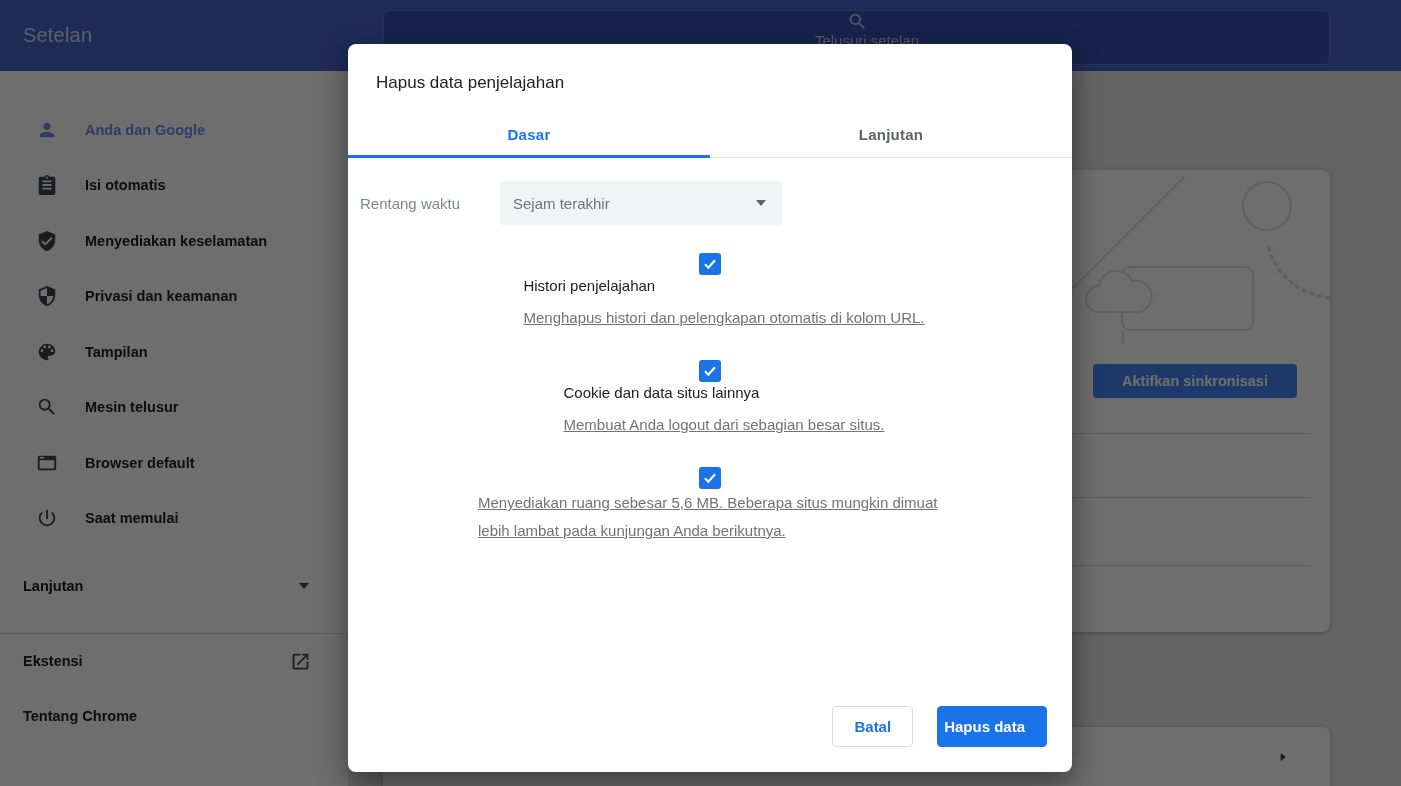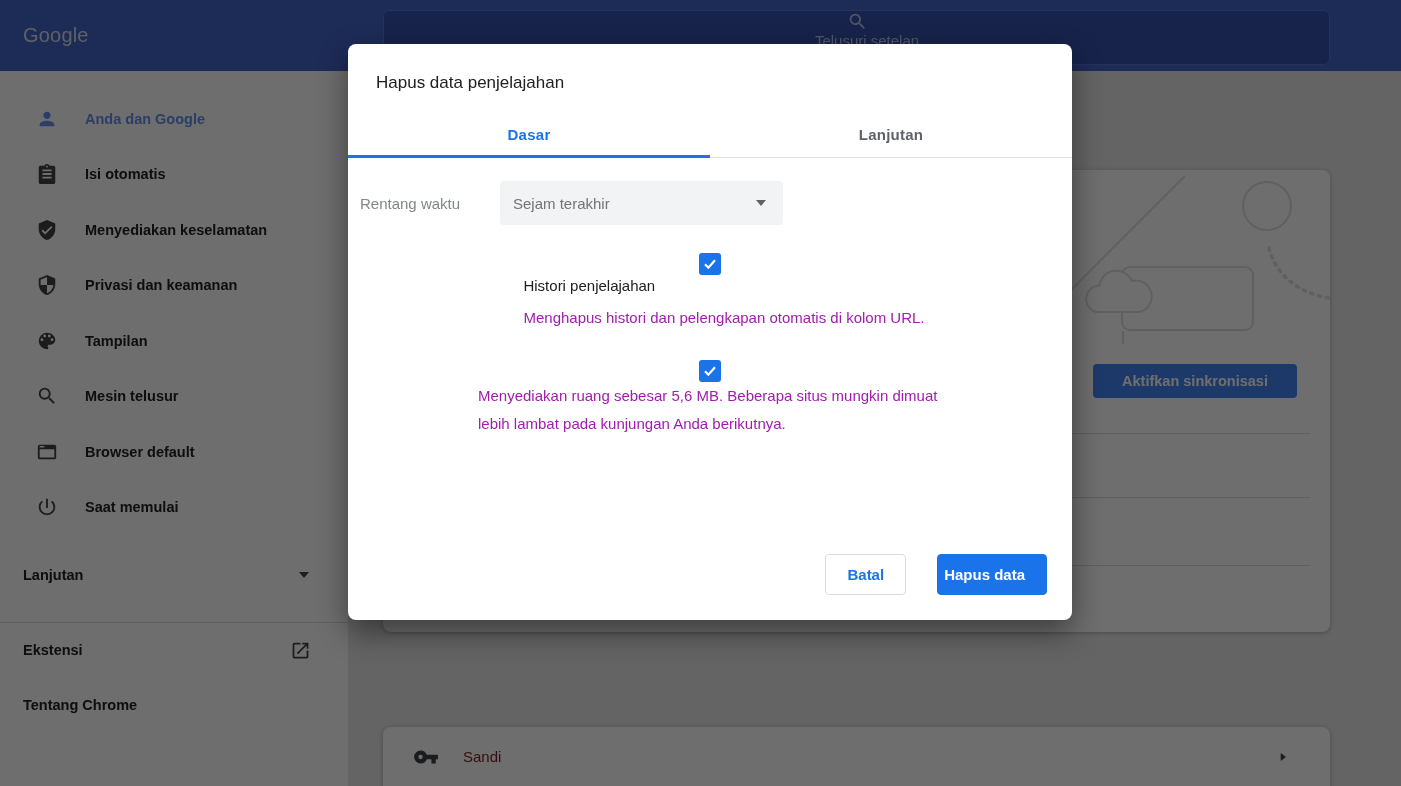--- a/index.html
+++ b/index.html
@@ -19,21 +19,21 @@
   
   .header{position:absolute;left:0;top:0;width:1401px;height:71px;background:var(--header);z-index:1;}
   .page-title{position:absolute;left:23px;top:0;height:71px;display:flex;align-items:center;
     color:#d8deee;font-size:20px;letter-spacing:.2px;}
   .searchbox{position:absolute;left:383px;top:10px;width:947px;height:55px;background:var(--search-fill);
     border:1px solid var(--search-border);border-radius:6px;display:flex;align-items:center;padding-left:21px;flex-direction:column;}
   .searchbox .mag{width:21px;height:21px;color:#b9c5ea;margin-right:19px;flex:none;}
   .search-placeholder{color:#bcc8ee;font-size:15px;}
 
   
-  .sidebar{position:absolute;left:0;top:73px;width:348px;bottom:0;background:#fff;padding-top:18px;z-index:1;}
+  .sidebar{position:absolute;left:0;top:84px;width:348px;bottom:0;background:#fff;padding-top:18px;z-index:1;}
   .side-item{height:55.5px;display:flex;align-items:center;padding-left:36px;cursor:pointer;}
   .side-item .ic{width:22px;height:22px;color:#3f4247;flex:none;}
   .side-item .lbl{margin-left:27px;font-size:14.5px;font-weight:bold;color:#202124;}
   .side-item.selected .ic{color:var(--selected-item);}
   .side-item.selected .lbl{color:var(--selected-item);}
   .side-advanced{margin-top:12px;height:55.5px;display:flex;align-items:center;justify-content:space-between;
     padding:0 39px 0 23px;cursor:pointer;}
   .side-advanced .lbl{font-size:14.5px;font-weight:bold;color:#202124;}
   .caret-down{width:0;height:0;border-left:5px solid transparent;border-right:5px solid transparent;
     border-top:6px solid #3f4247;}
@@ -52,21 +52,21 @@
   .sync-btn{position:absolute;left:710px;top:194px;width:204px;height:34px;background:var(--sync-button);
     color:#fff;border:none;border-radius:4px;font-family:inherit;font-size:14.5px;font-weight:bold;cursor:pointer;}
   .passwords-card{left:35px;top:656px;width:947px;height:130px;border-radius:8px 8px 0 0;}
   .pw-row{position:relative;height:59px;display:flex;align-items:center;padding-left:30px;cursor:pointer;}
   .pw-row .ic{width:26px;height:26px;color:#3f4247;flex:none;}
   .pw-row .lbl{margin-left:24px;font-size:15px;color:#7f1d1d;}
   .pw-row .chev{position:absolute;right:40px;width:14px;height:14px;color:#3f4247;}
 
   
   .scrim{position:absolute;inset:0;background:rgba(0,0,0,.57);z-index:10;}
-  .dialog{position:absolute;left:348px;top:44px;width:724px;height:576px;background:#fff;border-radius:8px;
+  .dialog{position:absolute;left:348px;top:44px;width:724px;height:728px;background:#fff;border-radius:8px;
     box-shadow:0 12px 30px rgba(0,0,0,.45);z-index:20;}
   .dlg-title{padding:27px 28px 0;font-size:17px;font-weight:normal;color:#202124;line-height:24px;}
   .tabs{display:flex;margin-top:16px;height:47px;border-bottom:1px solid #e0e0e0;}
   .tab{flex:1;position:relative;display:flex;align-items:center;justify-content:center;
     font-size:15px;font-weight:bold;letter-spacing:.25px;color:#5f6368;cursor:pointer;}
   .tab.active{color:var(--accent);}
   .tab.active::after{content:"";position:absolute;left:0;right:0;bottom:-1px;height:3px;background:var(--accent);}
   .dlg-body{padding:0 12px;}
   .time-row{margin-top:23px;display:flex;align-items:center;}
   .time-label{font-size:15px;color:#80868b;margin-right:14px;width:126px;}
@@ -75,33 +75,33 @@
   .select .val{font-size:15px;color:#737373;}
   .select .caret{width:0;height:0;border-left:5px solid transparent;border-right:5px solid transparent;
     border-top:6px solid #5f6368;margin-right:4px;}
   .cb-row{display:flex;align-items:center;margin-top:28px;flex-direction:column;}
   .cb-row:first-of-type{margin-top:30px;}
   .cb-box{width:22px;height:22px;border-radius:3px;background:var(--checkbox);flex:none;display:flex;
     align-items:center;justify-content:center;cursor:pointer;}
   .cb-box svg{width:16px;height:16px;}
   .cb-text{margin-left:28px;}
   .cb-label{font-size:15px;color:#202124;line-height:22px;margin-bottom:7px;}
-  .cb-desc{font-size:15px;color:#a21caf;line-height:28px;max-width:492px;}
-  .dlg-footer{position:absolute;right:0;bottom:0;padding:0 25px 25px;display:flex;gap:31px;}
+  .cb-desc{font-size:15px;color:#737373;line-height:28px;max-width:492px;text-decoration:underline;}
+  .dlg-footer{position:absolute;right:0;bottom:0;padding:0 25px 25px;display:flex;gap:24px;}
   .btn{height:41px;border-radius:4px;font-family:inherit;font-size:15px;font-weight:bold;cursor:pointer;padding:0 21px;}
   .btn.ghost{background:#fff;border:1px solid #dadce0;color:var(--accent);}
   .btn.primary{background:var(--accent);border:1px solid var(--accent);color:#fff;padding-left:6px;}
 </style>
 </head>
 <body>
 
 <div class="stage">
 
   <div class="header">
-    <div class="page-title">Google</div>
+    <div class="page-title">Setelan</div>
     <div class="searchbox">
       <svg class="mag" viewBox="0 0 24 24" fill="currentColor">
         <path d="M15.5 14h-.79l-.28-.27A6.47 6.47 0 0 0 16 9.5 6.5 6.5 0 1 0 9.5 16c1.61 0 3.09-.59 4.23-1.57l.27.28v.79l5 4.99L20.49 19l-4.99-5zm-6 0C7.01 14 5 11.99 5 9.5S7.01 5 9.5 5 14 7.01 14 9.5 11.99 14 9.5 14z"></path>
       </svg>
       <span class="search-placeholder">Telusuri setelan</span>
     </div>
   </div>
 
   <div class="sidebar">
     <div class="side-item selected">
@@ -224,28 +224,39 @@
           <svg viewBox="0 0 24 24">
               <path fill="none" stroke="#ffffff" stroke-width="3.2" d="M4.5 12.5l5 5 10-11"></path>
             </svg>
         </div>
         <div class="cb-text">
           <div class="cb-label">Histori penjelajahan</div>
           <div class="cb-desc">Menghapus histori dan pelengkapan otomatis di kolom URL.</div>
         </div>
       </div>
 
-
       <div class="cb-row">
         <div class="cb-box">
           <svg viewBox="0 0 24 24">
               <path fill="none" stroke="#ffffff" stroke-width="3.2" d="M4.5 12.5l5 5 10-11"></path>
             </svg>
         </div>
         <div class="cb-text">
+          <div class="cb-label">Cookie dan data situs lainnya</div>
+          <div class="cb-desc">Membuat Anda logout dari sebagian besar situs.</div>
+        </div>
+      </div>
+
+      <div class="cb-row">
+        <div class="cb-box">
+          <svg viewBox="0 0 24 24">
+              <path fill="none" stroke="#ffffff" stroke-width="3.2" d="M4.5 12.5l5 5 10-11"></path>
+            </svg>
+        </div>
+        <div class="cb-text">
           <div class="cb-desc">Menyediakan ruang sebesar 5,6 MB. Beberapa situs mungkin dimuat lebih lambat pada kunjungan Anda berikutnya.</div>
         </div>
       </div>
     </div>
 
     <div class="dlg-footer">
       <button class="btn ghost">Batal</button>
       <button class="btn primary">Hapus data</button>
     </div>
   </div>

